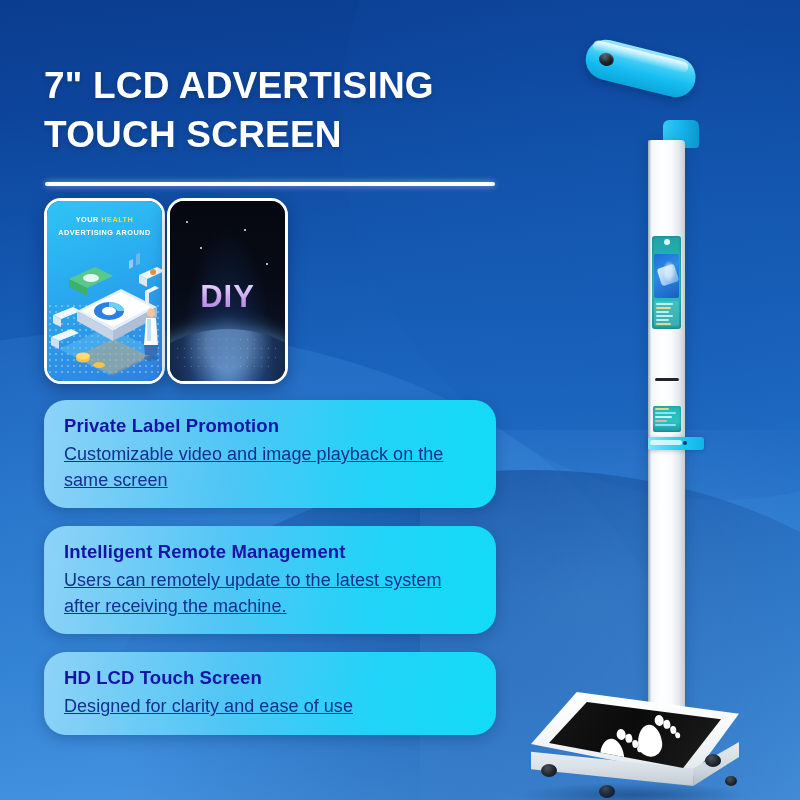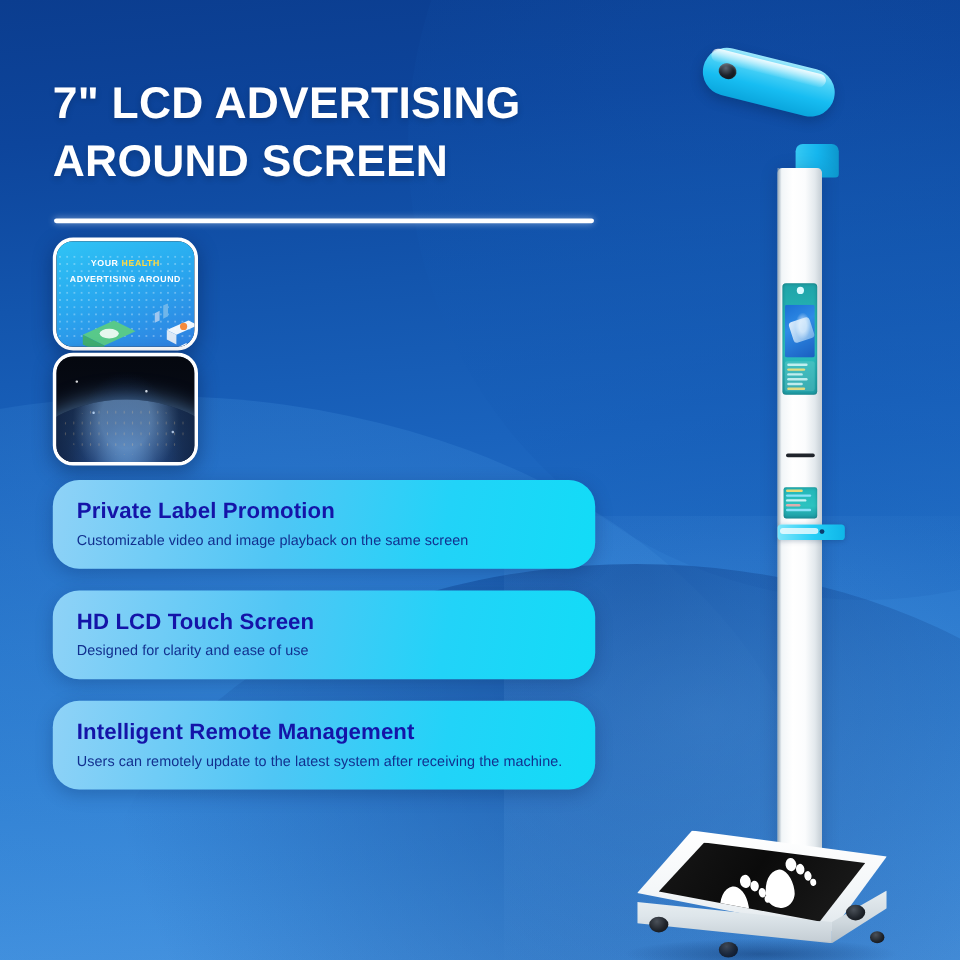--- a/index.html
+++ b/index.html
@@ -77,21 +77,20 @@
     box-shadow: 0 0 6px rgba(255,255,255,0.5);
   }
 
   
   .thumbs {
     position: absolute;
     left: 44px; top: 198px;
     width: 392px; height: 190px;
     display: flex;
     gap: 2px;
-    flex-direction: column;
   }
   .thumb {
     position: relative;
     width: 121px; height: 186px;
     border-radius: 17px;
     border: 3px solid #ffffff;
     overflow: hidden;
     box-shadow: 0 5px 16px rgba(0,20,60,0.38);
     background: #0a1c3a;
   }
@@ -250,23 +249,24 @@
   .feature-title {
     color: #1414a8;
     font-size: 18.5px;
     font-weight: bold;
     line-height: 1.3;
     margin-bottom: 4px;
     letter-spacing: 0.1px;
   }
   .feature-body {
     color: #12308f;
-    font-size: 12px;
+    font-size: 18px;
     line-height: 1.42;
     letter-spacing: 0.05px;
+    text-decoration: underline;
   }
 
   
   #machine {
     position: absolute;
     left: 505px; top: 40px;
     width: 295px; height: 760px;
   }
 
   
@@ -502,21 +502,21 @@
 
 <div id="poster">
 
   <div class="bg-arc bg-arc-3"></div>
   <div class="bg-arc bg-arc-2"></div>
   <div class="bg-arc bg-arc-1"></div>
   <div class="bg-sheen"></div>
 
   <div class="headline">
     <div>7" LCD ADVERTISING</div>
-    <div>AROUND SCREEN</div>
+    <div>TOUCH SCREEN</div>
   </div>
 
   <div class="rule"></div>
 
   <div class="thumbs">
 
     <div class="thumb">
       <div class="t1-bg"></div>
       <div class="t1-dots"></div>
       <div class="t1-title">
@@ -570,35 +570,36 @@
 
 
     <div class="thumb">
       <div class="t3-bg"></div>
       <div class="t3-star" style="left:74px; top:28px;"></div>
       <div class="t3-star" style="left:30px; top:46px;"></div>
       <div class="t3-star" style="left:96px; top:62px;"></div>
       <div class="t3-star" style="left:16px; top:20px;"></div>
       <div class="t3-earth"></div>
       <div class="t3-lights"></div>
+      <div class="t3-label">DIY</div>
     </div>
   </div>
 
   <div class="features">
     <div class="feature">
       <div class="feature-title">Private Label Promotion</div>
       <div class="feature-body">Customizable video and image playback on the same screen</div>
     </div>
     <div class="feature">
+      <div class="feature-title">Intelligent Remote Management</div>
+      <div class="feature-body">Users can remotely update to the latest system after receiving the machine.</div>
+    </div>
+    <div class="feature">
       <div class="feature-title">HD LCD Touch Screen</div>
       <div class="feature-body">Designed for clarity and ease of use</div>
-    </div>
-    <div class="feature">
-      <div class="feature-title">Intelligent Remote Management</div>
-      <div class="feature-body">Users can remotely update to the latest system after receiving the machine.</div>
     </div>
   </div>
 
   <div id="machine">
 
     <div class="arm">
       <div class="arm-top"></div>
       <div class="sensor"></div>
     </div>
     <div class="arm-joint"></div>

